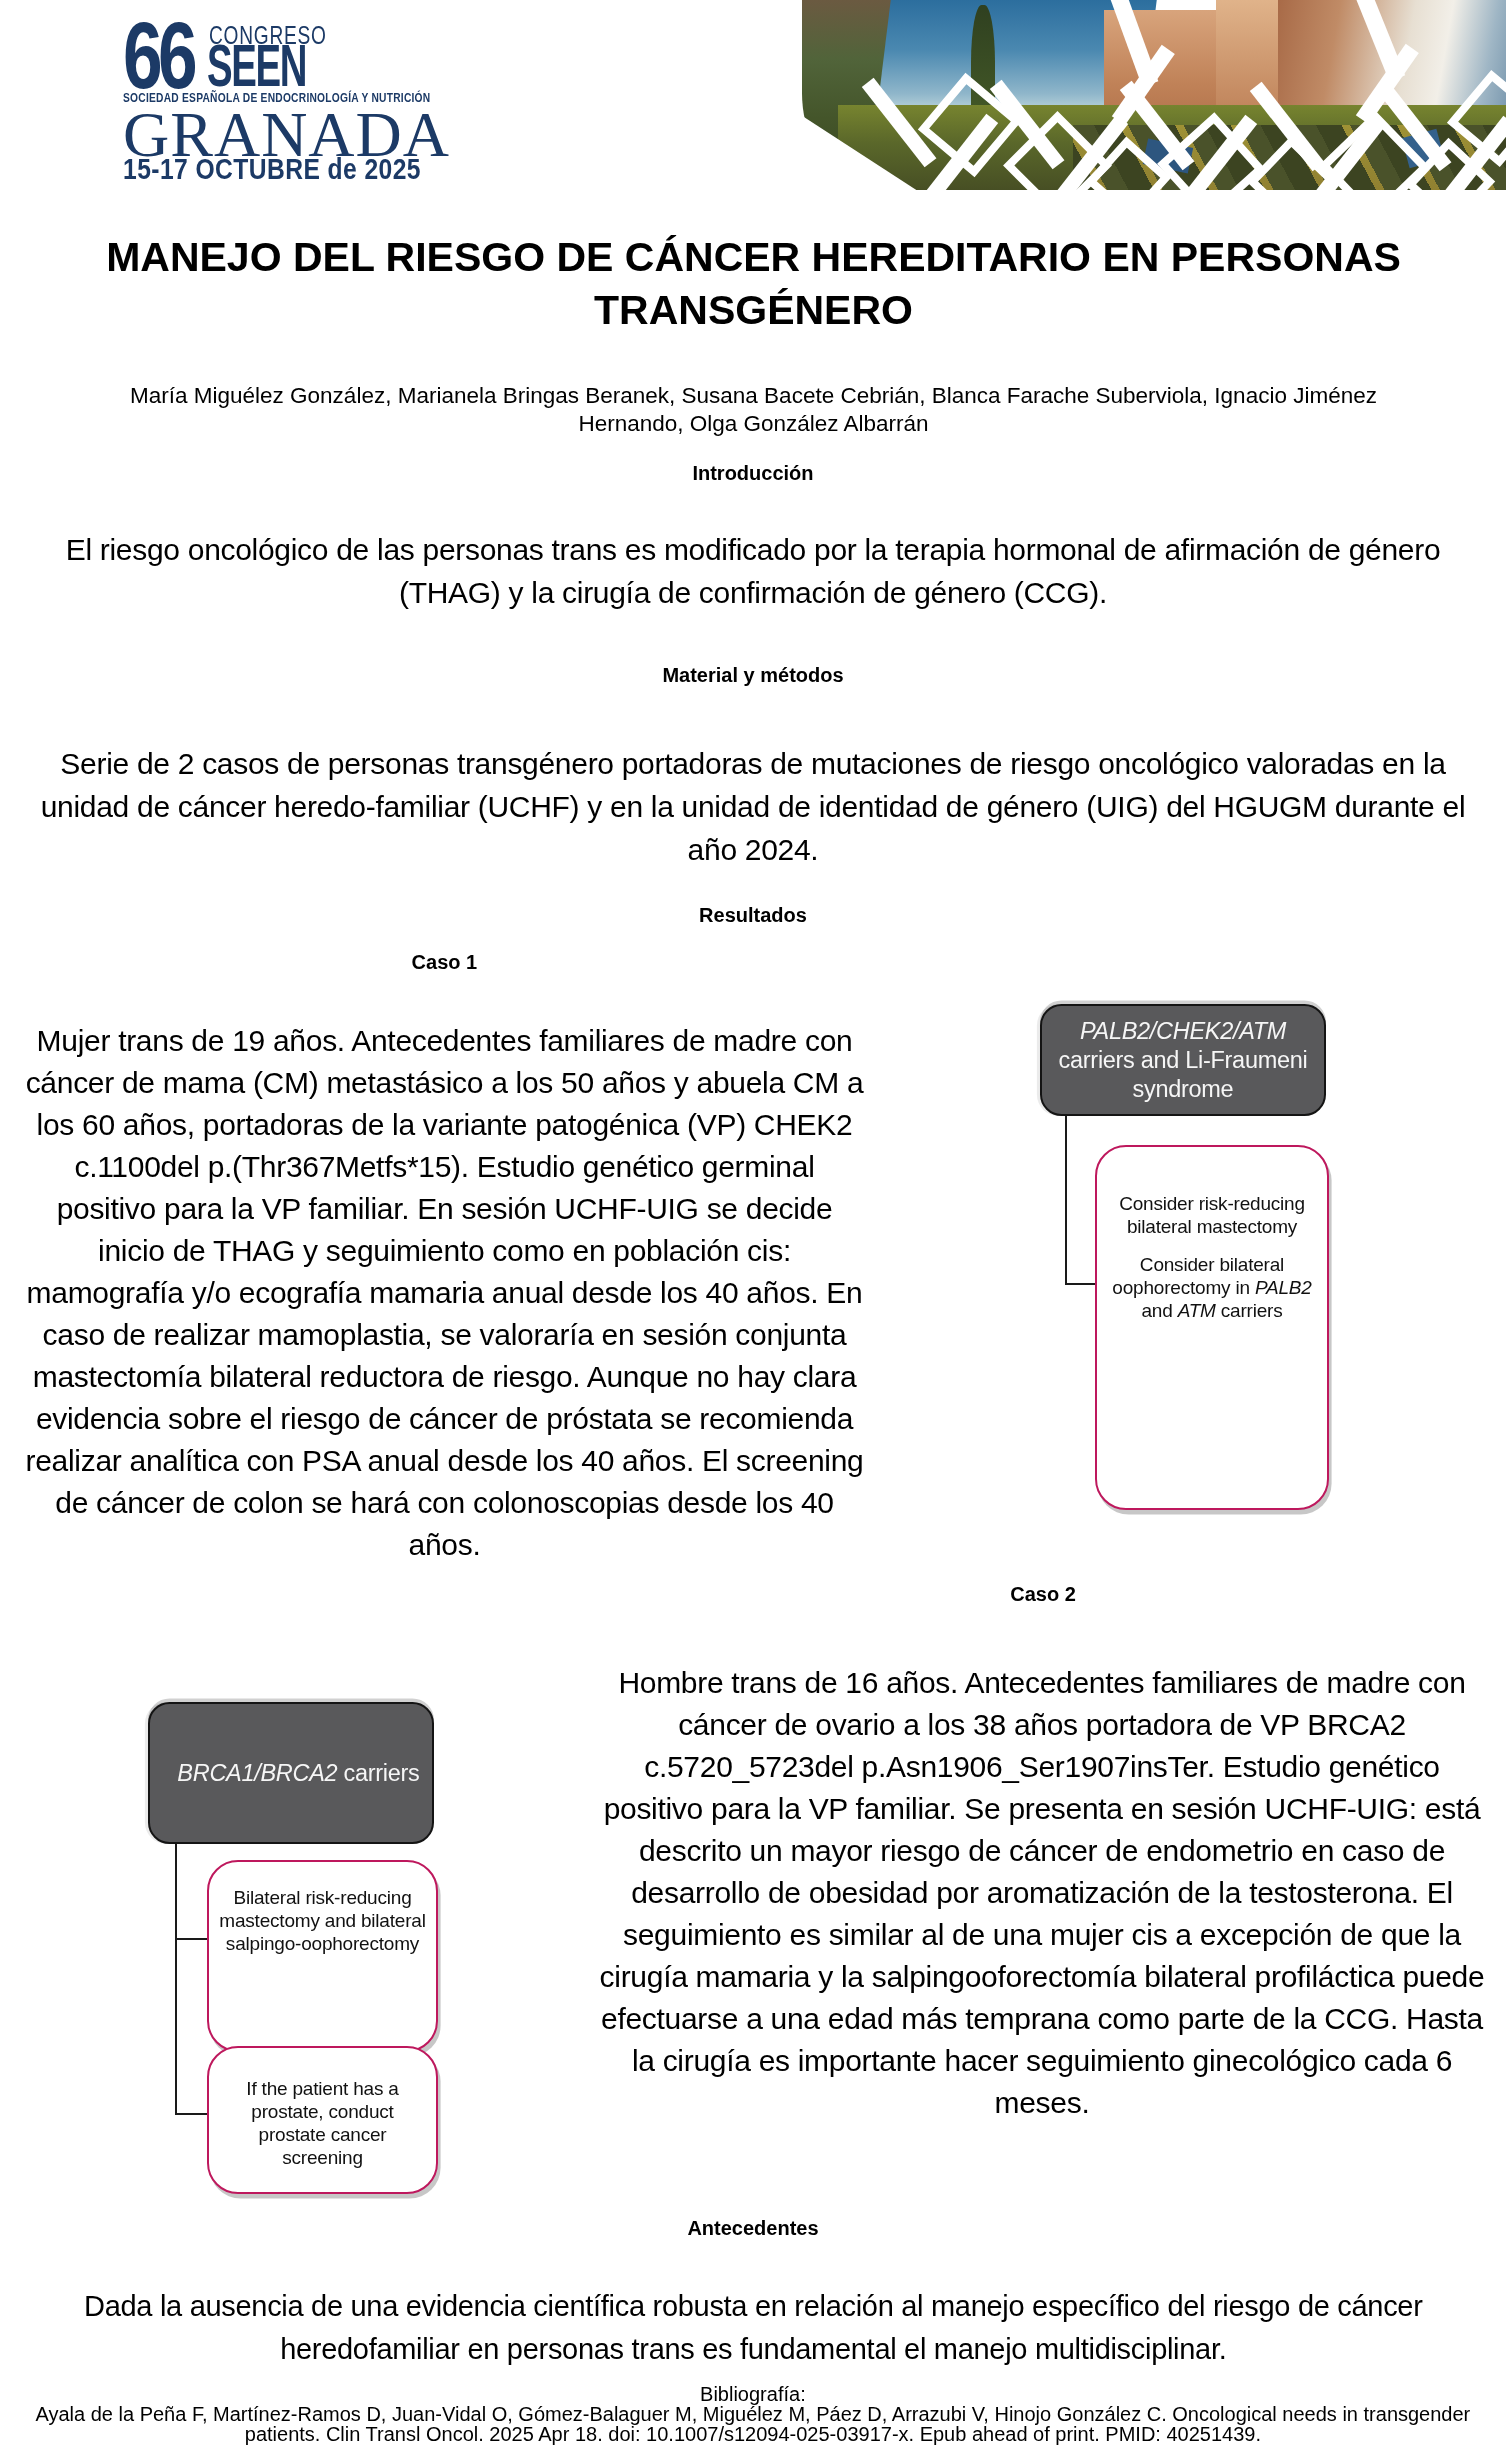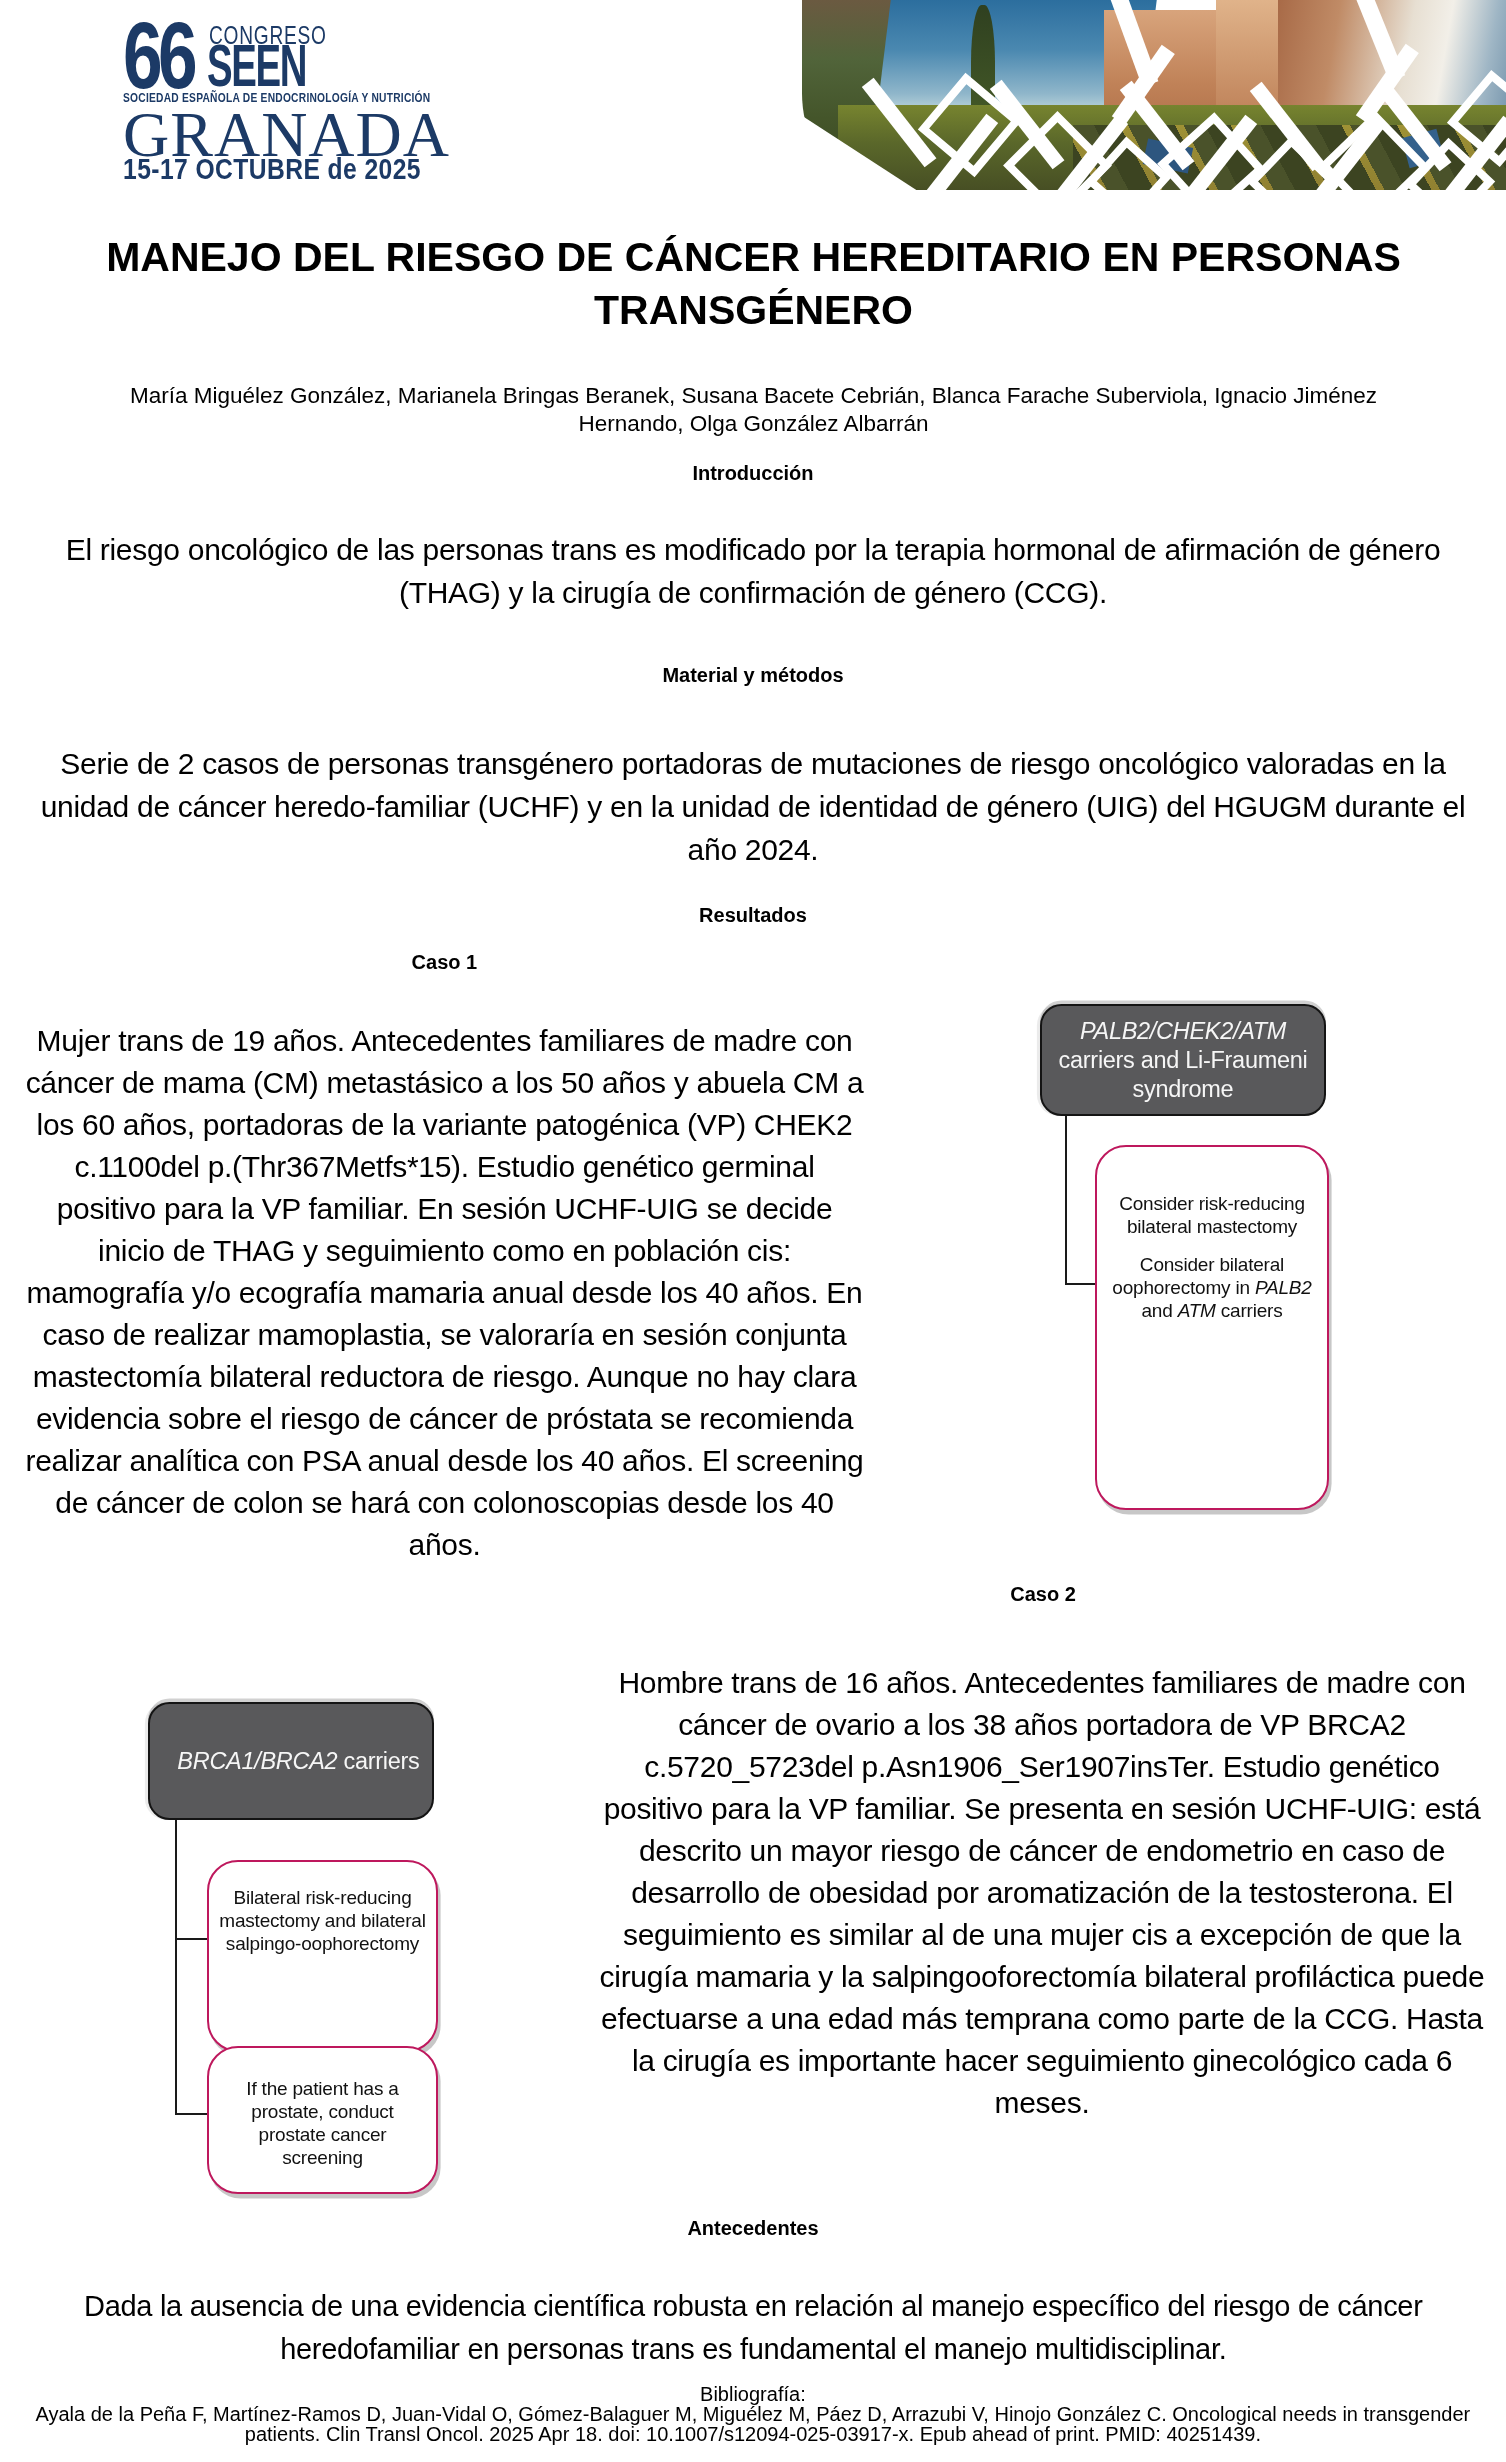--- a/index.html
+++ b/index.html
@@ -83,21 +83,21 @@
      box-shadow:2.6px 4.6px 0 rgba(0,0,0,0.22); }
   .ital { font-style:italic; }
   .conn { position:absolute; background:#1a1a1a; }
 
   #fig1-head { left:1040px; top:1004px; width:286px; height:112px; }
   #fig1-body { left:1095px; top:1145px; width:234px; height:365px; padding:45px 10.2px 0 10.2px; }
   #fig1-body p + p { margin-top:15.3px; }
   #fig1-v  { left:1065px; top:1116px; width:2px; height:169px; }
   #fig1-s1 { left:1065px; top:1283px; width:31px; height:2px; }
 
-  #fig2-head { left:148px; top:1702px; width:286px; height:118px;padding-left:24px; }
+  #fig2-head { left:148px; top:1702px; width:286px; height:142px;padding-left:24px; }
   #fig2-box1 { left:207px; top:1860px; width:231px; height:192px; padding:23.5px 10.2px 0 10.2px; }
   #fig2-box2 { left:207px; top:2046px; width:231px; height:148px; padding:29px 10.2px 0 10.2px; }
   #fig2-v  { left:175px; top:1819px; width:2px; height:296px; }
   #fig2-s1 { left:175px; top:1938px; width:34px; height:2px; }
   #fig2-s2 { left:175px; top:2113px; width:34px; height:2px; }
 </style>
 </head>
 <body>
 
 <div id="poster">

